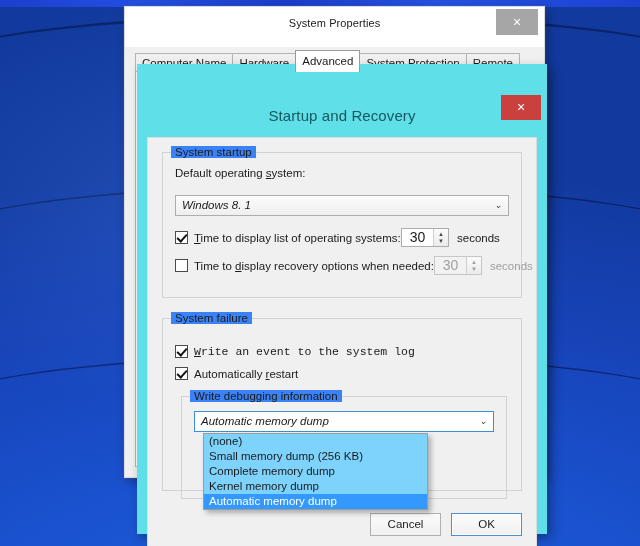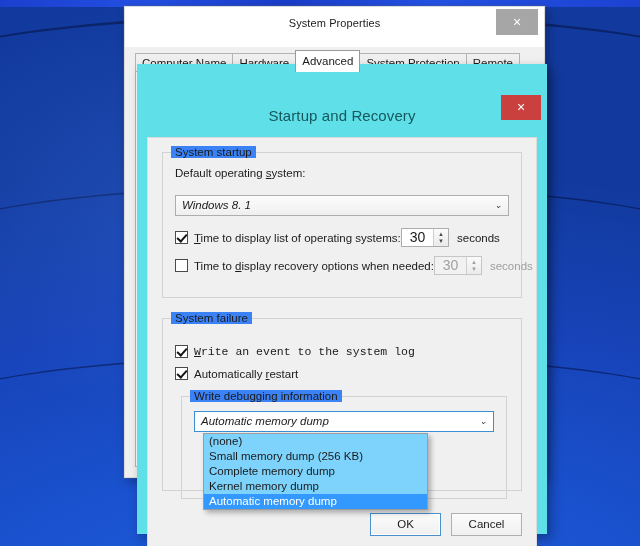--- a/index.html
+++ b/index.html
@@ -424,18 +424,18 @@
               <div class="dd-item">Small memory dump (256 KB)</div>
               <div class="dd-item">Complete memory dump</div>
               <div class="dd-item">Kernel memory dump</div>
               <div class="dd-item selected">Automatic memory dump</div>
             </div>
           </div>
         </div>
       </div>
 
       <div id="sar-buttons">
+        <div class="btn">Cancel</div>
         <div class="btn default">OK</div>
-        <div class="btn">Cancel</div>
       </div>
     </div>
   </div>
 </div>
 
 </body></html>

